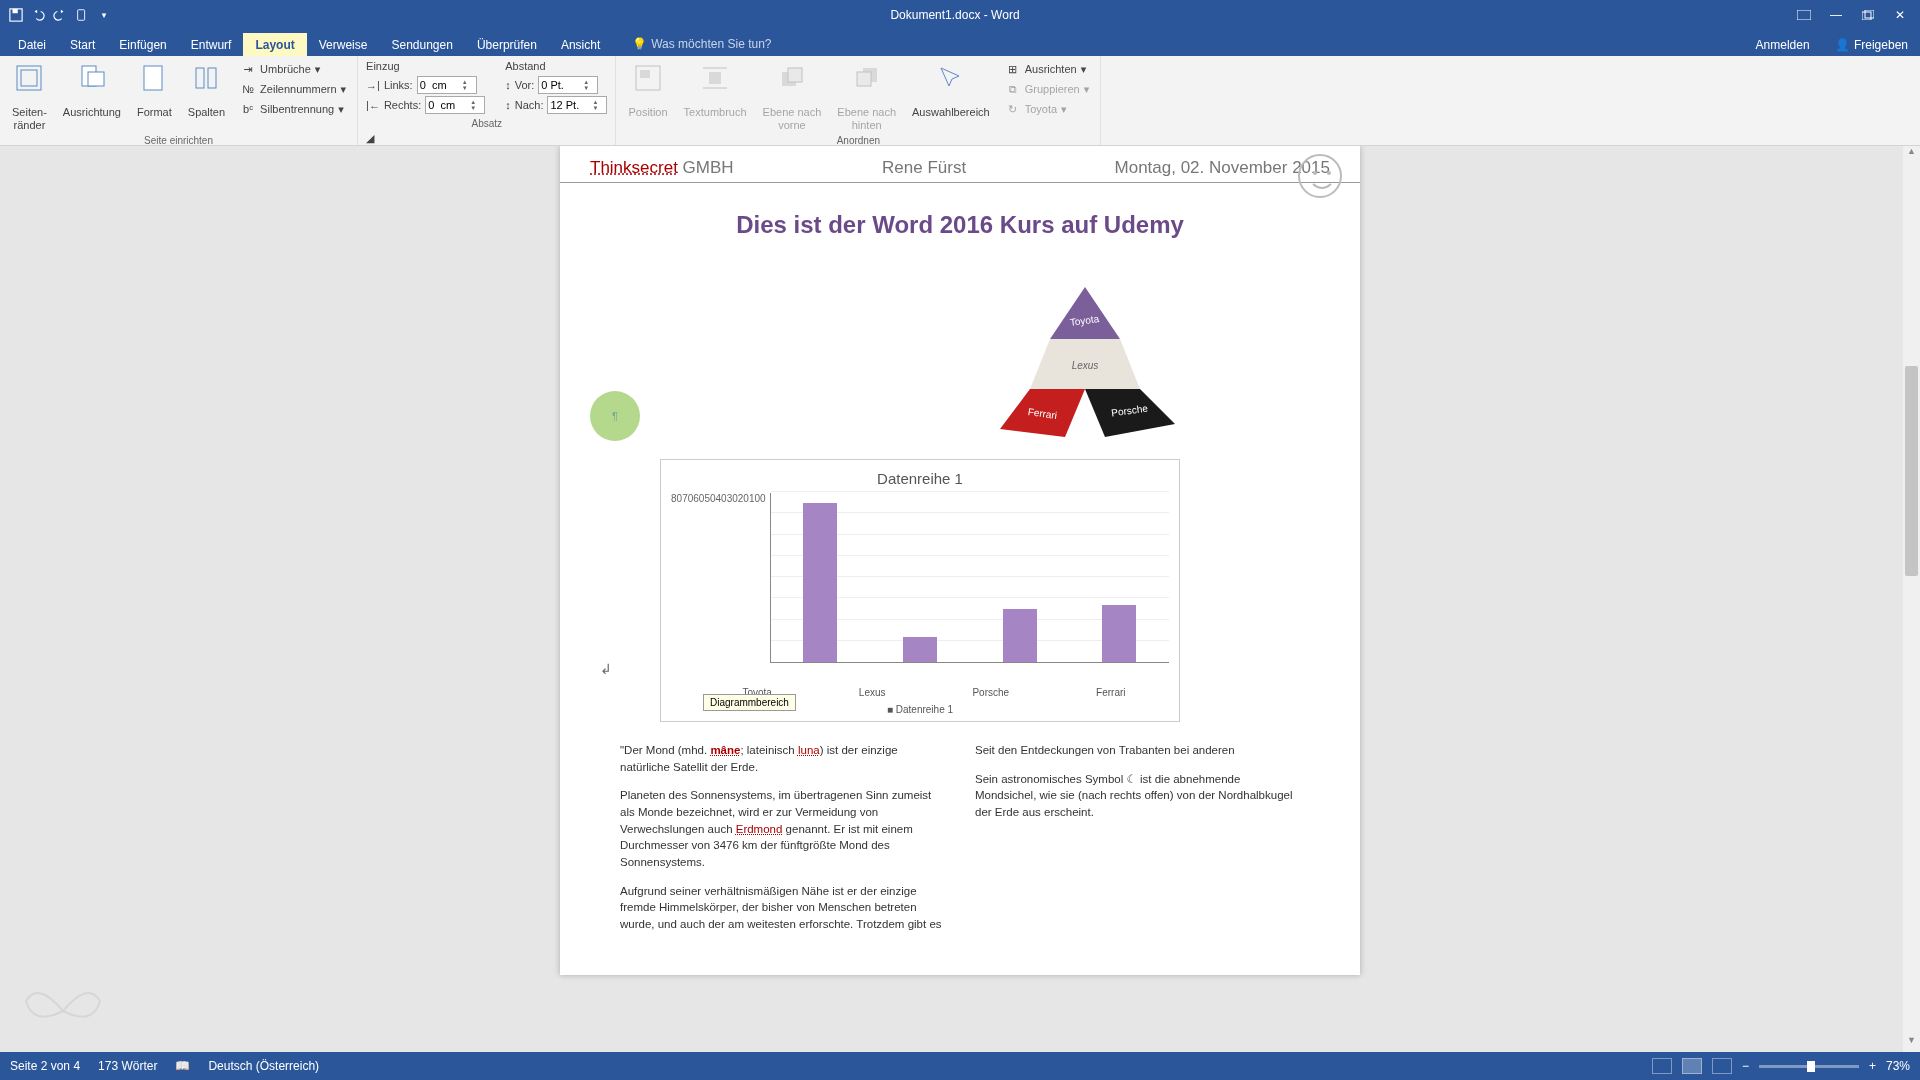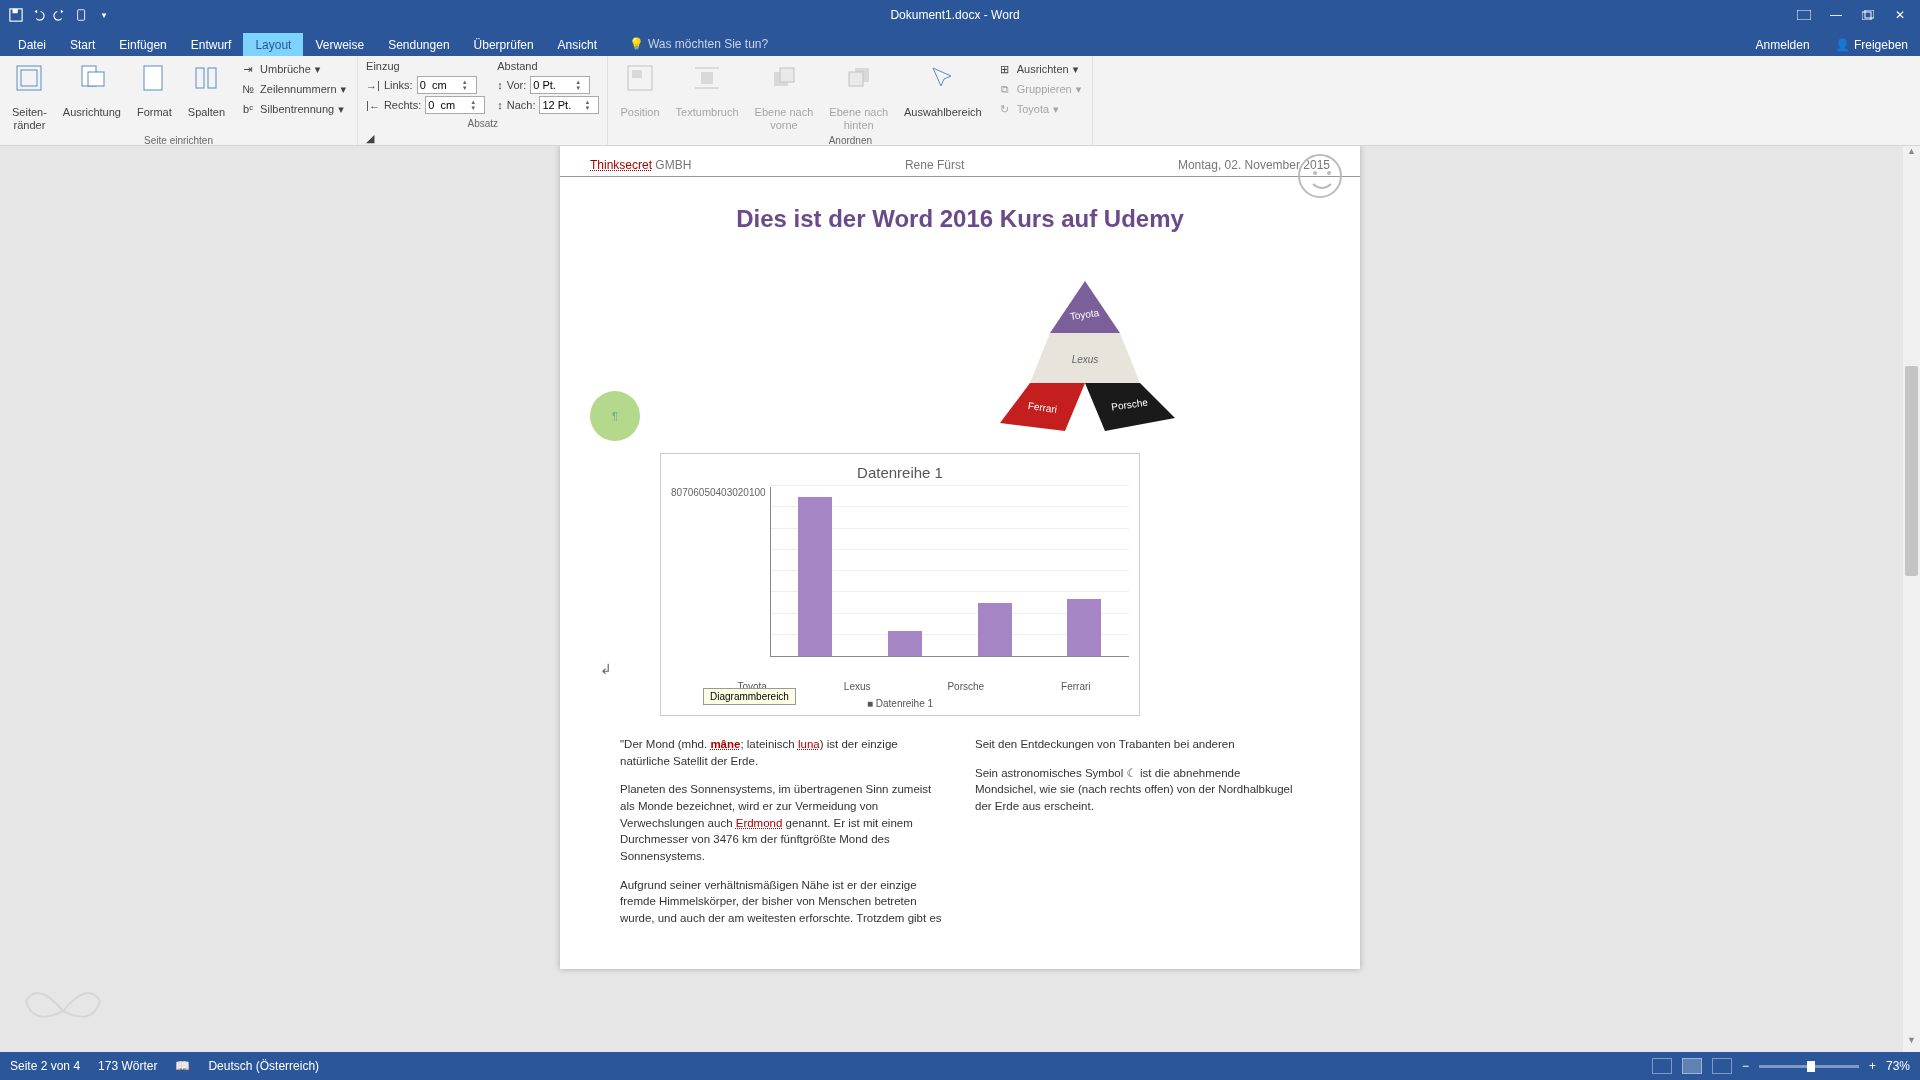--- a/index.html
+++ b/index.html
@@ -9,21 +9,21 @@
 .titlebar { height: 30px; background: #2b579a; display: flex; align-items: center; color: #fff; font-size: 12px; }
 .titlebar .qat { display: flex; gap: 6px; padding: 0 8px; align-items: center; }
 .titlebar .qat span { width: 16px; height: 16px; display: inline-flex; align-items: center; justify-content: center; cursor: pointer; }
 .titlebar .title { flex: 1; text-align: center; }
 .titlebar .winbtns { display: flex; gap: 4px; padding-right: 6px; }
 .titlebar .winbtns span { width: 28px; height: 20px; display: inline-flex; align-items: center; justify-content: center; cursor: pointer; }
 
 
 .tabs { height: 26px; background: #2b579a; display: flex; align-items: flex-end; color: #fff; font-size: 12px; padding-left: 6px; }
 .tabs .tab { padding: 5px 12px 4px; cursor: pointer; }
-.tabs .tab.active { background: #7dd3fc; color: #2b579a; }
+.tabs .tab.active { background: #fef9c3; color: #2b579a; font-weight: bold; }
 .tabs .tell-me { margin-left: 12px; color: #c9d4e8; font-size: 12px; padding: 5px 8px; display:flex; align-items:center; gap:4px;}
 .tabs .right { margin-left: auto; display: flex; gap: 26px; padding-right: 12px; padding-bottom:4px; }
 
 
 .ribbon { height: 90px; background: #f3f3f3; border-bottom: 1px solid #d4d4d4; display: flex; font-size: 11px; color: #444; }
 .group { border-right: 1px solid #e0e0e0; padding: 4px 8px 0; display: flex; flex-direction: column; position:relative; }
 .group-content { flex: 1; display: flex; align-items: flex-start; gap: 8px; }
 .group-label { text-align: center; font-size: 10px; color: #666; padding: 1px 0 3px; }
 .bigbtn { display: flex; flex-direction: column; align-items: center; gap: 12px; padding: 2px 4px; cursor: pointer; text-align:center; line-height:1.2;}
 .bigbtn .ico { width: 32px; height: 32px; display:flex; align-items:center; justify-content:center;}
@@ -33,27 +33,27 @@
 .disabled { opacity: 0.45; }
 .spinrow { display:flex; align-items:center; gap:4px; }
 .spinrow label { font-size:11px; }
 .spinrow .spin { width:60px; height:18px; border:1px solid #aaa; background:#fff; display:flex; align-items:center; }
 .spinrow .spin input { border:none; width:40px; font-size:11px; padding:0 2px; }
 .spinrow .spin .arrows { width:14px; display:flex; flex-direction:column; font-size:6px; color:#666; margin-left:auto;}
 
 
 .docarea { position:absolute; top:146px; bottom:28px; left:0; right:0; background:#e6e6e6; overflow:hidden; }
 .page { position:absolute; left:50%; transform:translateX(-50%); top:0; width:800px; background:#fff; box-shadow:0 0 6px rgba(0,0,0,0.25); }
-.page-header { display:flex; justify-content:space-between; padding:12px 30px 4px; font-size:12px; color:#777; border-bottom:1px solid #999;align-items:flex-end; }
+.page-header { display:flex; justify-content:space-between; padding:12px 30px 4px; font-size:17px; color:#777; border-bottom:1px solid #999;align-items:flex-end; }
 .page-header .left .u { color:#a00; text-decoration:underline dotted; }
 .smiley { position:absolute; right:18px; top:8px; width:44px; height:44px; border:2px solid #bbb; border-radius:50%; }
 .doc-title { text-align:center; font-size:24px; font-weight:600; color:#6b4a8a; margin:28px 0 40px; }
 .green-circle { position:absolute; left:30px; top:245px; width:50px; height:50px; background:#b4d88c; border-radius:50%; display:flex; align-items:center; justify-content:center; color:#7a9; font-size:11px;}
 .pyramid { width:210px; height:160px; margin-left:420px; margin-bottom:20px; position:relative;}
-.chart-box { margin:10px 60px 20px 100px; border:1px solid #ccc; padding:10px 10px 6px; width:480px; position:relative; background:#fff;}
+.chart-box { margin:10px 60px 20px 100px; border:1px solid #ccc; padding:10px 10px 6px; width:520px; position:relative; background:#fff;}
 .chart-title { text-align:center; font-size:15px; color:#555; margin-bottom:6px; }
 .plot { display:flex; height:190px; }
 .yaxis { display:flex; flex-direction:row; justify-content:space-between; font-size:10px; color:#666; text-align:right; padding-right:4px; height:170px;}
 .bars-area { flex:1; position:relative; border-left:1px solid #888; border-bottom:1px solid #888; height:170px;}
 .grid-line { position:absolute; left:0; right:0; border-top:1px solid #eee; }
 .bars { position:absolute; left:0; right:0; bottom:0; height:170px; display:flex; justify-content:space-around; align-items:flex-end; }
 .bar { width:34px; background:#a585c4; }
 .xaxis { display:flex; justify-content:space-around; font-size:10px; color:#555; padding-top:4px; margin-left:28px;}
 .chart-legend { text-align:center; font-size:10px; color:#555; margin-top:6px;}
 .tooltip-box { position:absolute; left:42px; bottom:10px; background:#feffe6; border:1px solid #999; padding:2px 6px; font-size:10px;}
@@ -191,21 +191,21 @@
         <div class="smbtn"><span class="ico">⇥</span><span>Umbrüche</span> ▾</div>
         <div class="smbtn"><span class="ico">№</span><span>Zeilennummern</span> ▾</div>
         <div class="smbtn"><span class="ico">bᶜ</span><span>Silbentrennung</span> ▾</div>
       </div>
     </div>
     <div class="group-label">Seite einrichten</div>
     <span class="launcher">◢</span>
   </div>
 
   <div class="group">
-    <div class="group-content" style="gap:12px;">
+    <div class="group-content" style="gap:20px;">
       <div class="stackcol">
         <div style="font-size:11px;color:#444;margin-bottom:2px;">Einzug</div>
         <div class="spinrow">
             <span class="ico">→|</span>
             <label>Links:</label>
             <div class="spin">
               <input value="0  cm" style="">
               <span class="arrows">
                 <span>▲</span>
                 <span>▼</span>

